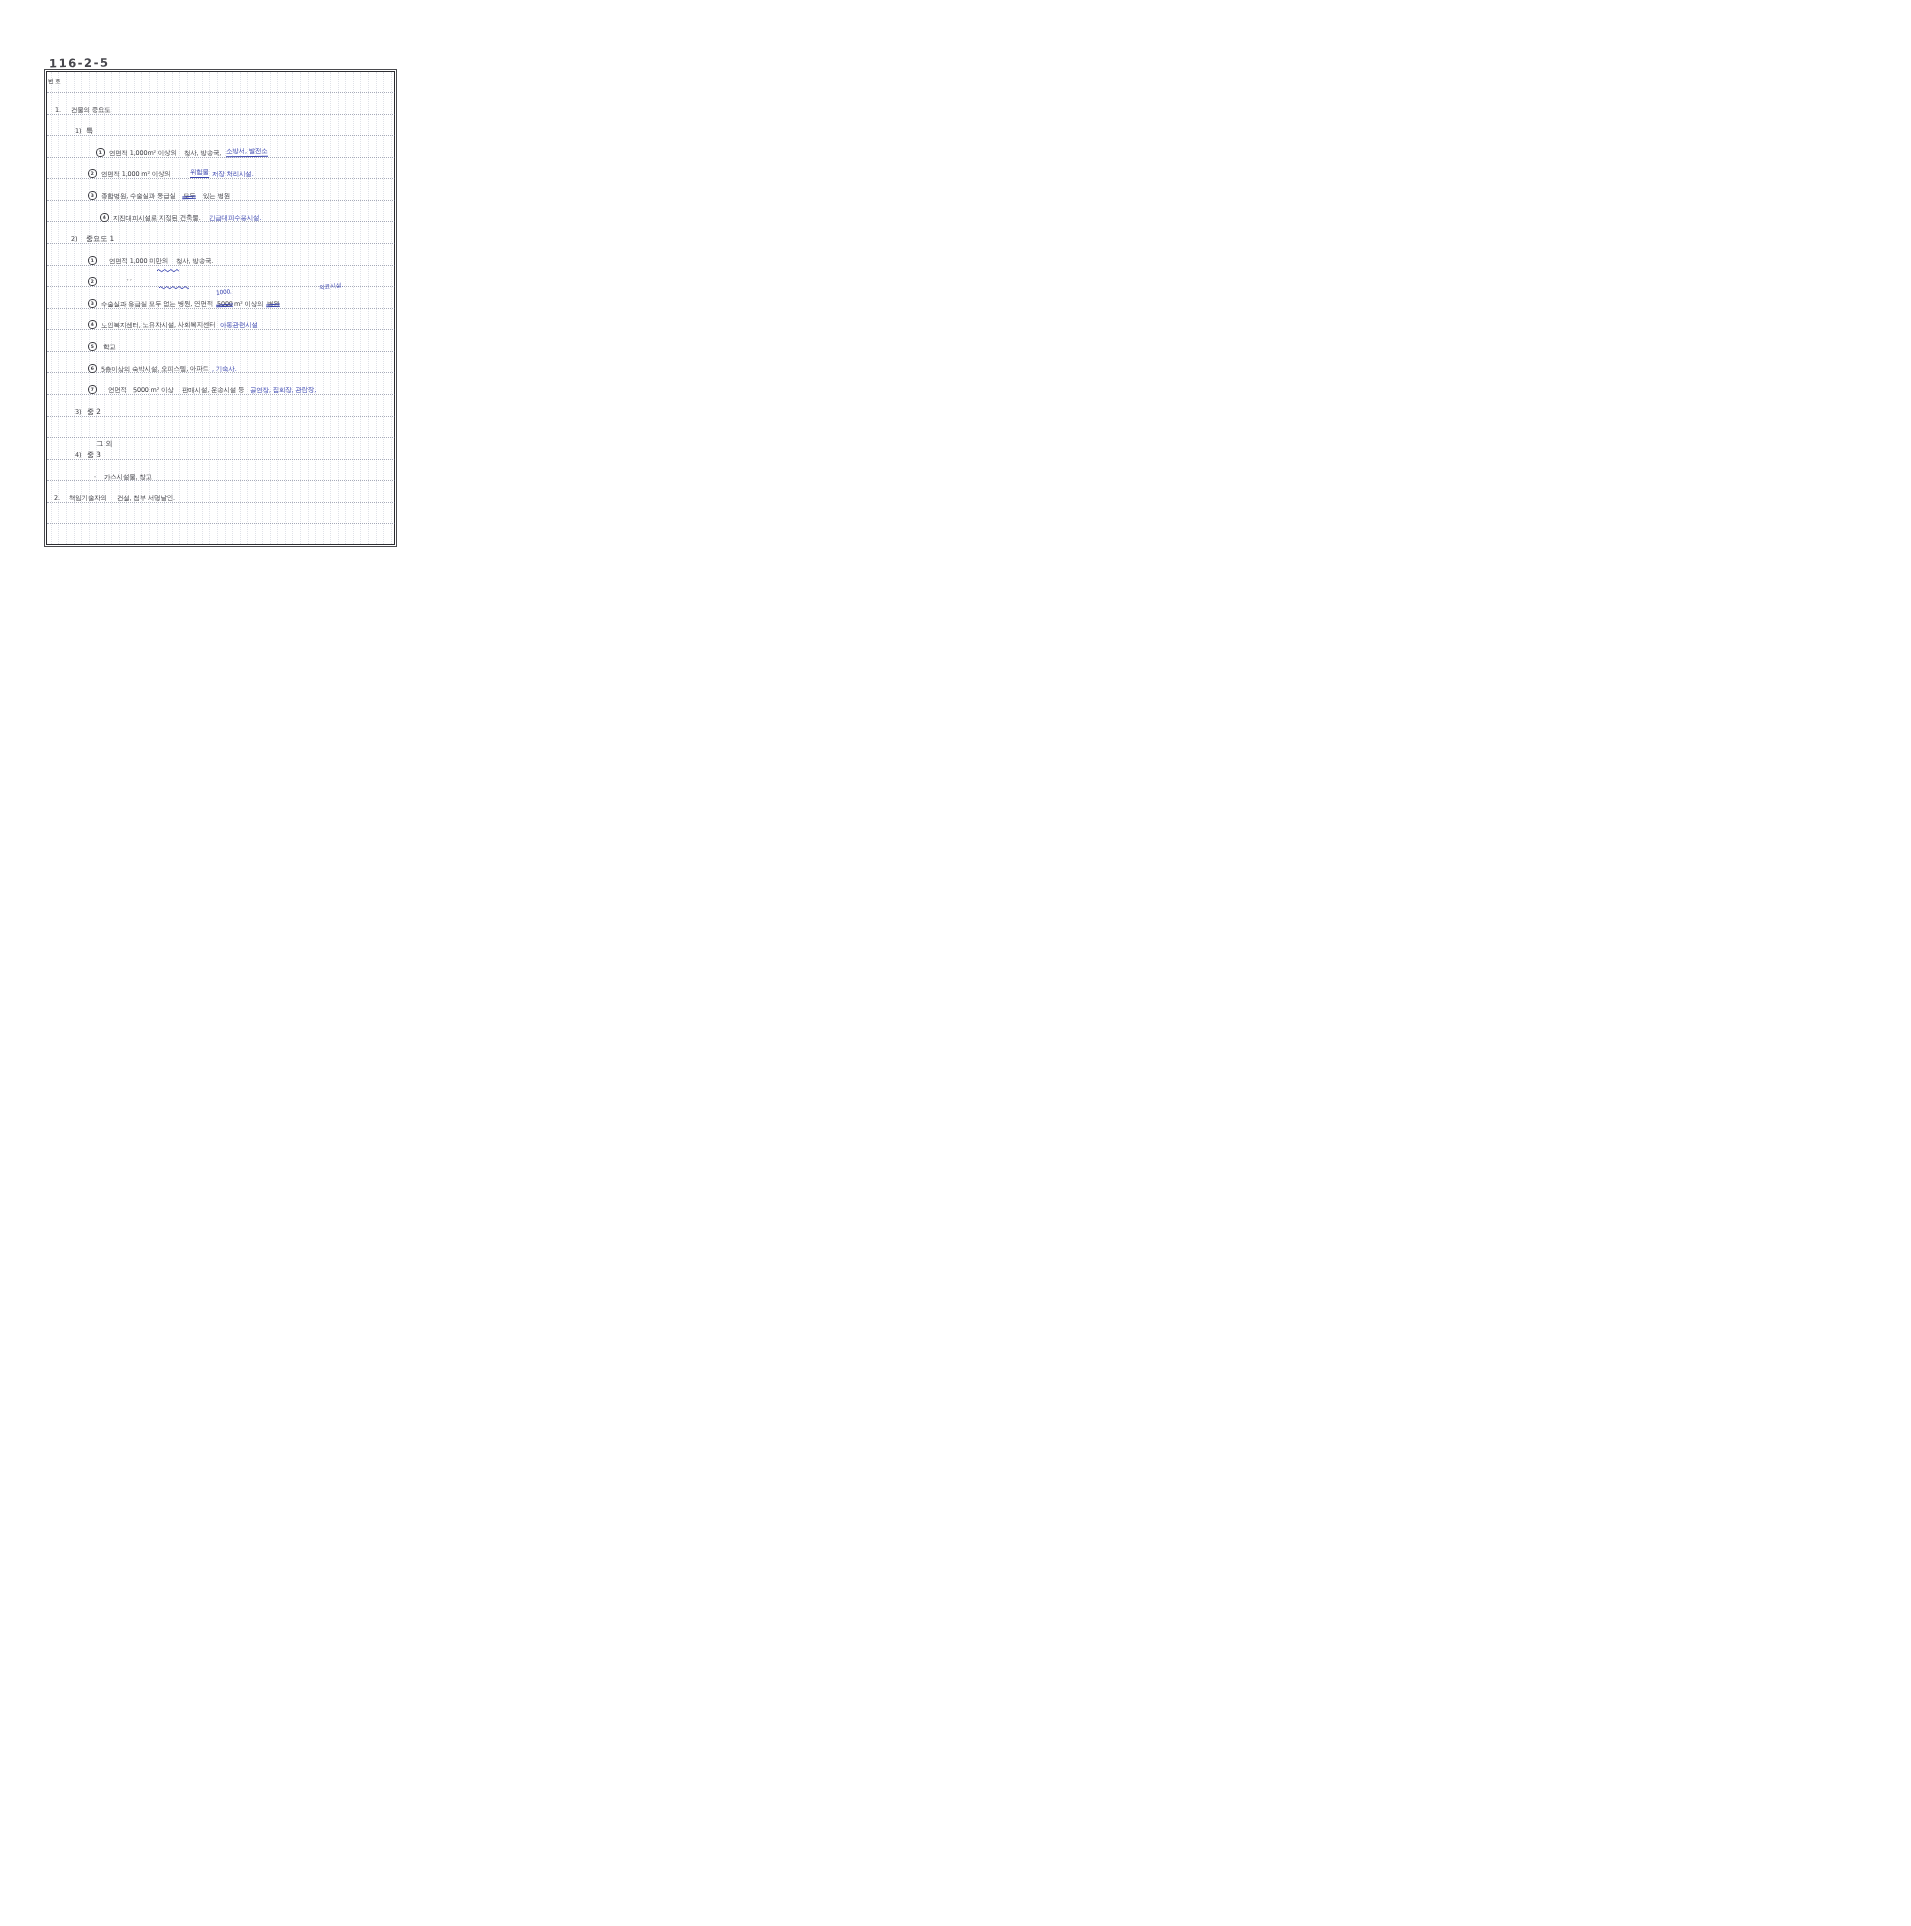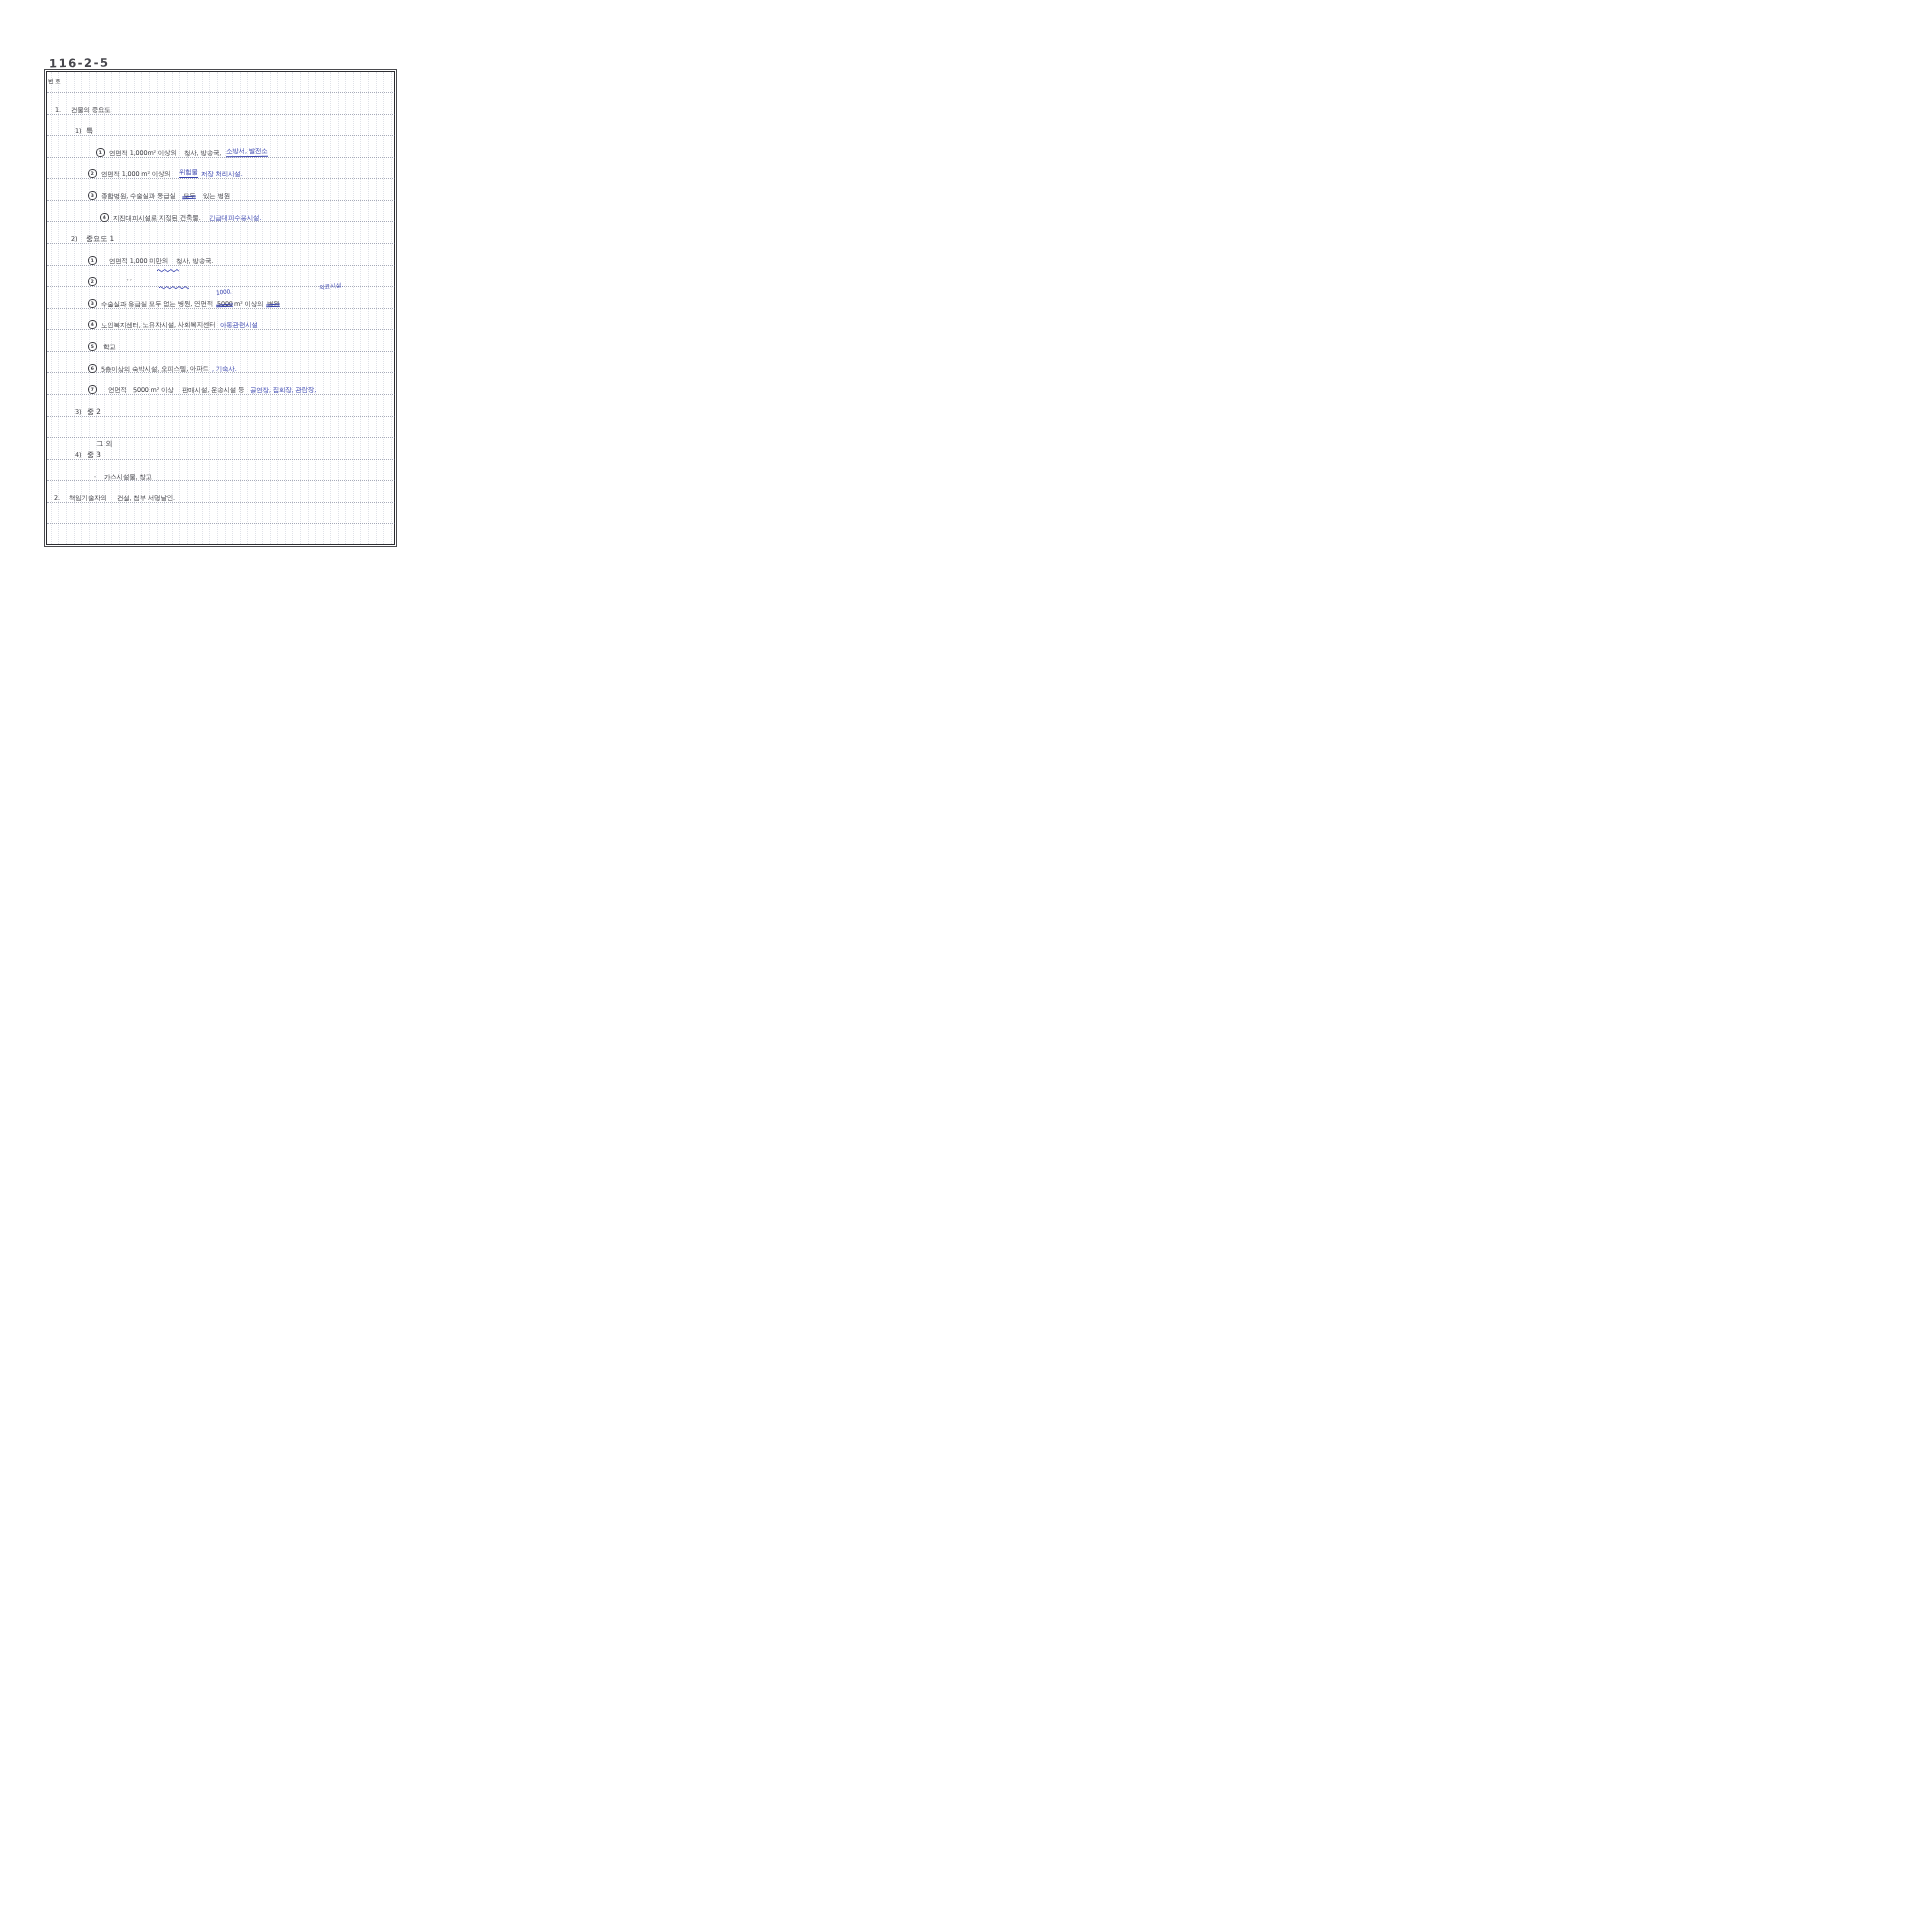--- a/index.html
+++ b/index.html
@@ -164,21 +164,21 @@
       </div>
       <div class="note-row" style="left: 96px; top: 143px;">
         <span class="circled">1</span>
         <span class="seg" style="margin-left: 4.6px;">연면적 1,000m² 이상의</span>
         <span class="seg" style="margin-left: 7px;">청사, 방송국,</span>
         <span class="seg blue uline" style="margin-left: 5.4px;">소방서, 발전소</span>
       </div>
       <div class="note-row" style="left: 88px; top: 164px;">
         <span class="circled">2</span>
         <span class="seg" style="margin-left: 4px;">연면적 1,000 m² 이상의</span>
-        <span class="seg blue uline" style="margin-left: 9px;">위험물</span>
+        <span class="seg blue uline" style="margin-left: 20px;">위험물</span>
         <span class="seg blue" style="margin-left: 3.1px;">저장 처리시설.</span>
       </div>
       <div class="note-row" style="left: 88px; top: 186px;">
         <span class="circled">3</span>
         <span class="seg" style="margin-left: 4.6px;">종합병원, 수술실과 응급실</span>
         <span class="seg strike2" style="margin-left: 7px;">모두</span>
         <span class="seg" style="margin-left: 7px;">있는 병원</span>
       </div>
       <div class="note-row" style="left: 100px; top: 208px;">
         <span class="circled">4</span>

